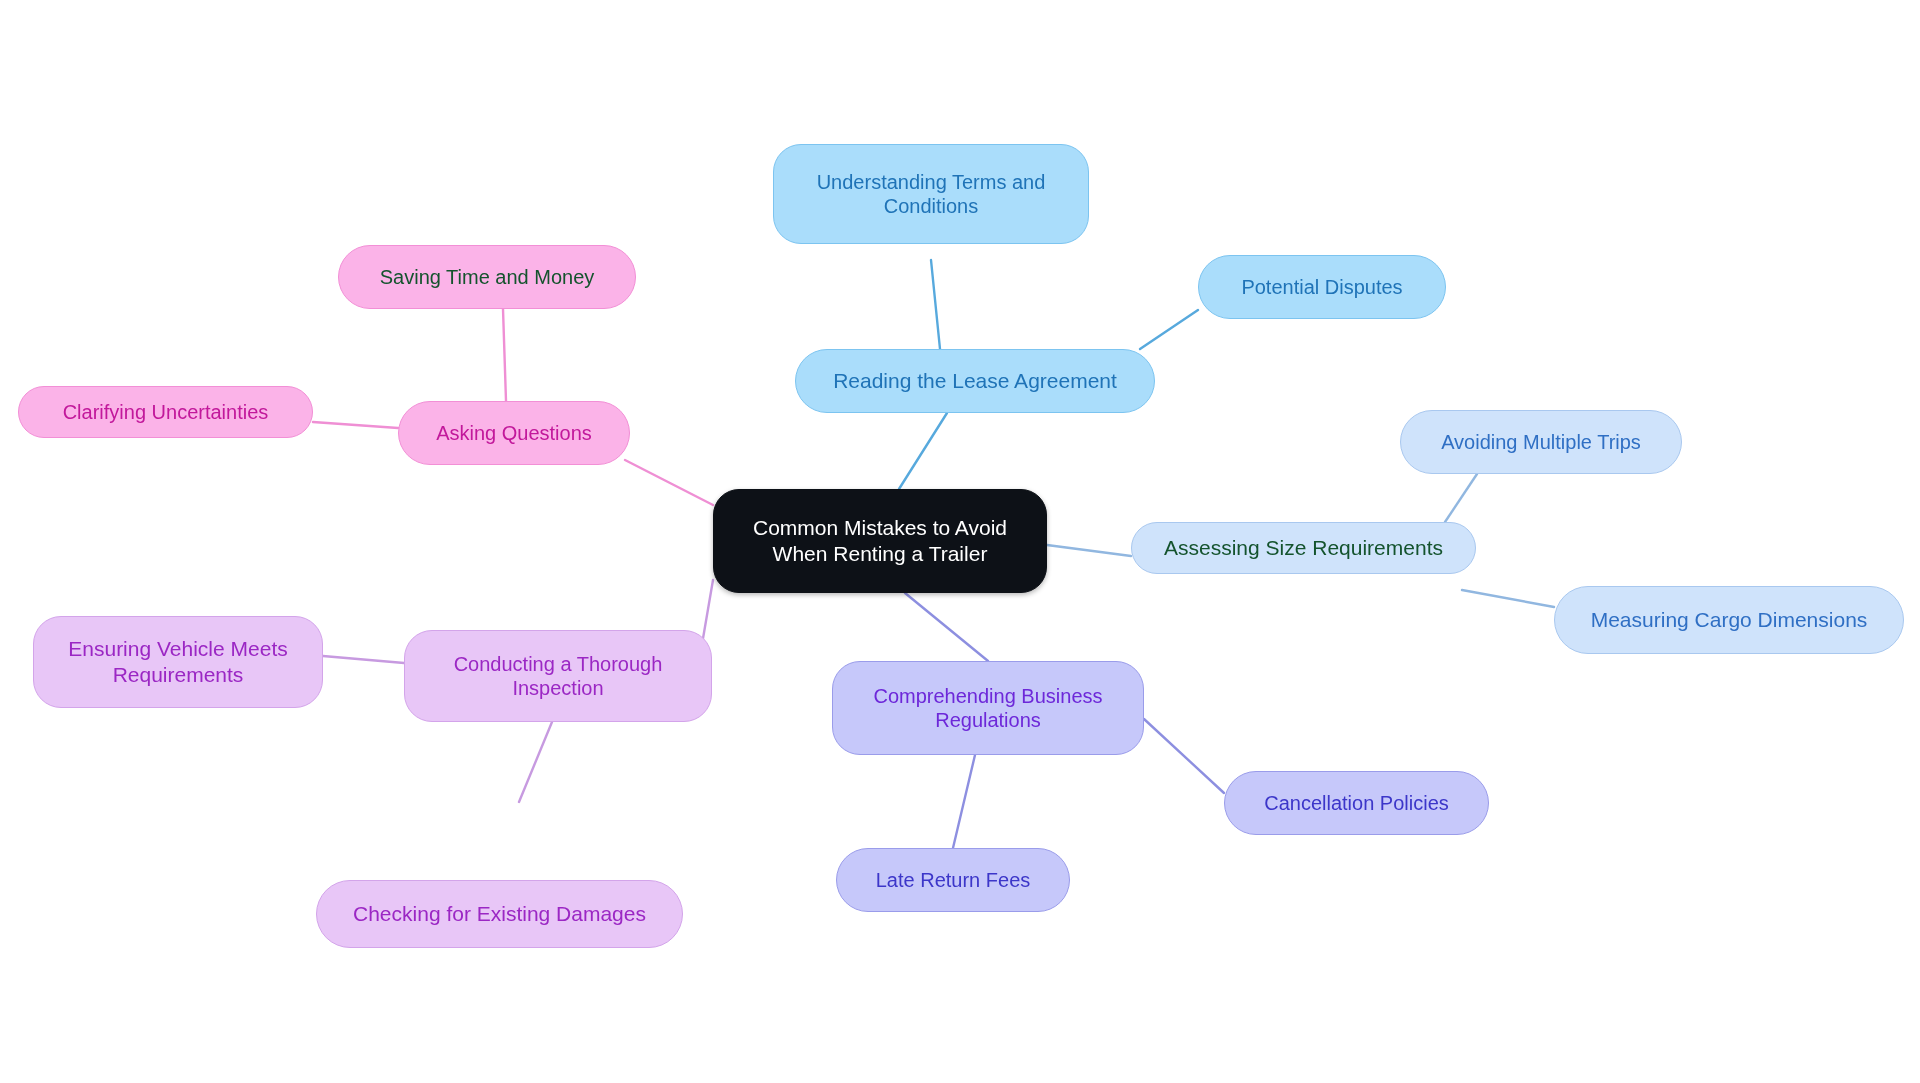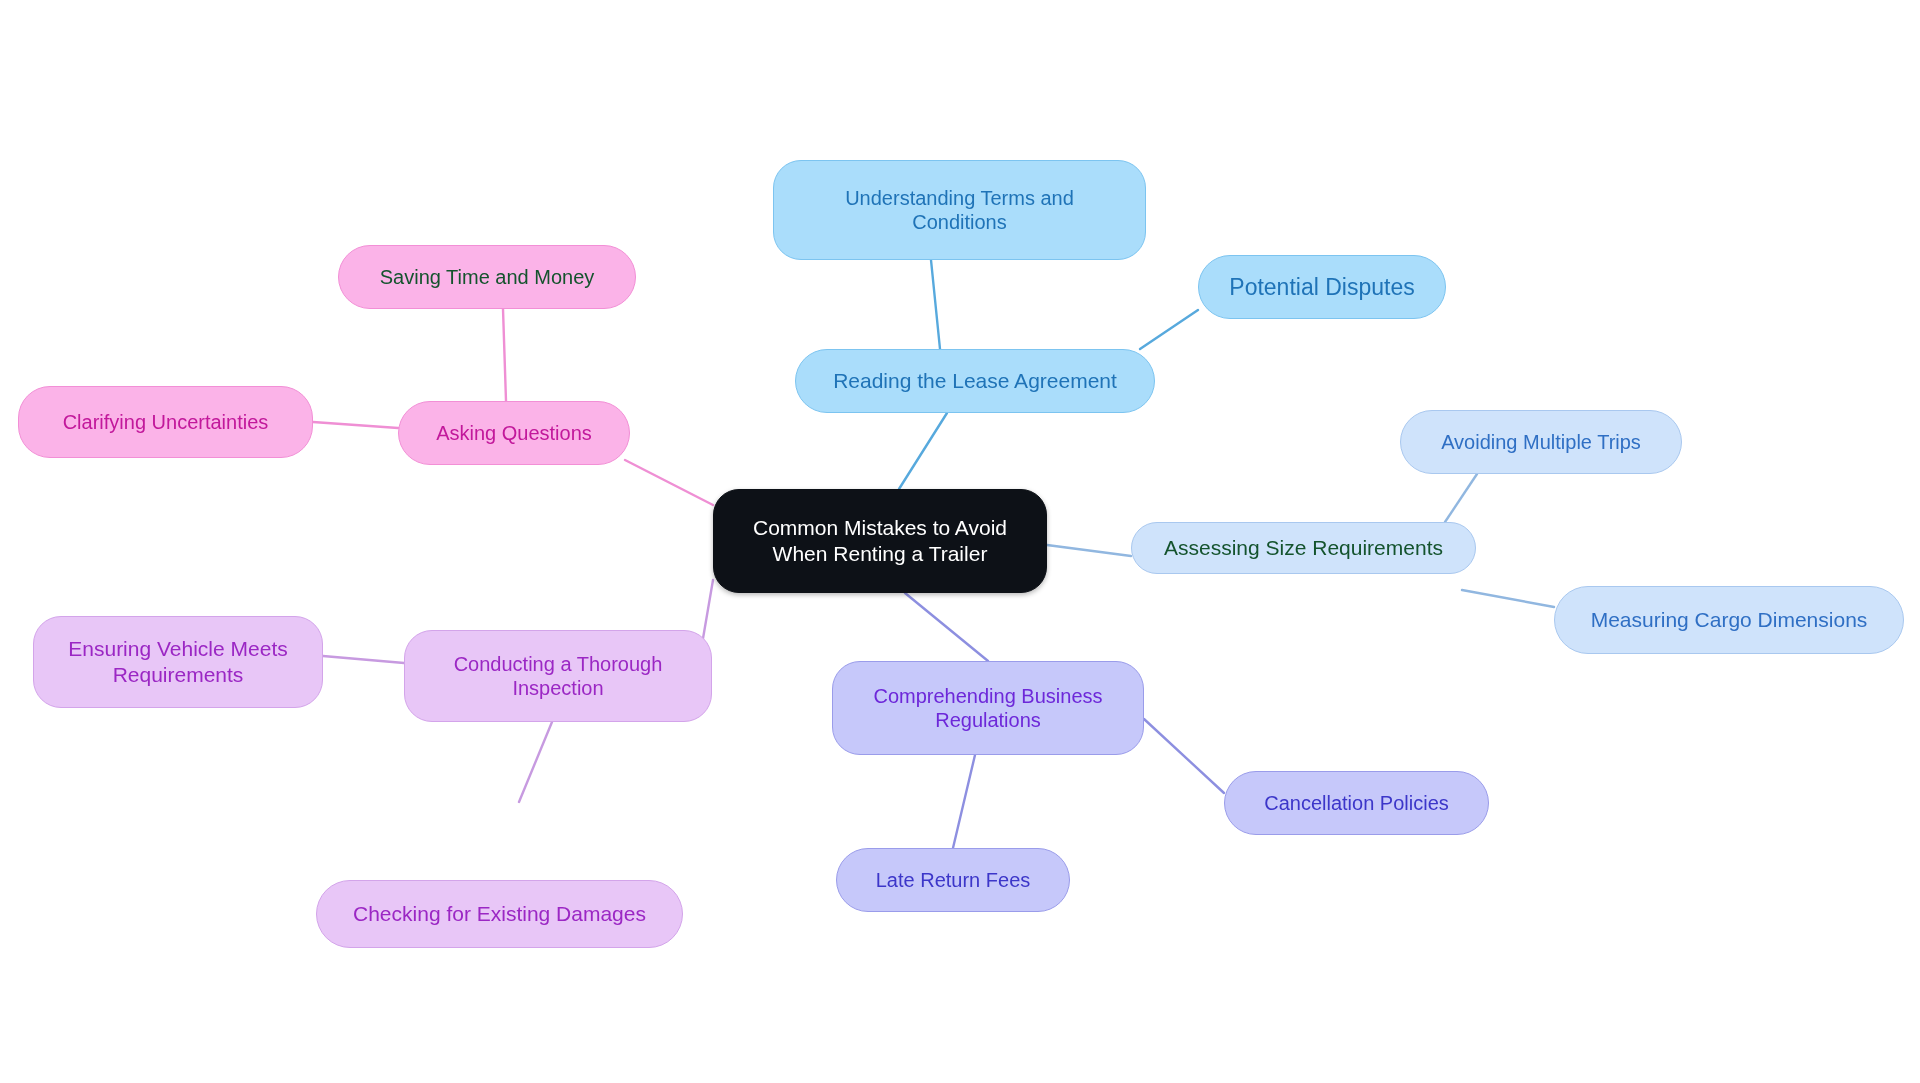--- a/index.html
+++ b/index.html
@@ -75,25 +75,25 @@
       <line x1="398" y1="428" x2="313" y2="422" stroke="#ef8fd4" stroke-width="2.4" stroke-linecap="round"></line>
     </svg>
   <div id="node-layer">
       <div class="node root" style="left: 713px; top: 489px; width: 334px; height: 104px; border-radius: 26px; background: rgb(13, 17, 23); border-color: rgb(13, 17, 23); color: rgb(255, 255, 255); font-size: 21px; justify-content: flex-end;">
         <span class="node-label">Common Mistakes to Avoid
 When Renting a Trailer</span>
       </div>
       <div class="node" style="left: 795px; top: 349px; width: 360px; height: 64px; border-radius: 32px; background: rgb(170, 221, 251); border-color: rgb(124, 196, 240); color: rgb(31, 115, 183); font-size: 21px;">
         <span class="node-label">Reading the Lease Agreement</span>
       </div>
-      <div class="node" style="left: 773px; top: 160px; width: 373px; height: 100px; border-radius: 28px; background: rgb(170, 221, 251); border-color: rgb(124, 196, 240); color: rgb(31, 115, 183); font-size: 20px;">
+      <div class="node" style="left: 773px; top: 144px; width: 316px; height: 100px; border-radius: 28px; background: rgb(170, 221, 251); border-color: rgb(124, 196, 240); color: rgb(31, 115, 183); font-size: 20px;">
         <span class="node-label">Understanding Terms and
 Conditions</span>
       </div>
-      <div class="node" style="left: 1198px; top: 255px; width: 248px; height: 64px; border-radius: 32px; background: rgb(170, 221, 251); border-color: rgb(124, 196, 240); color: rgb(31, 115, 183); font-size: 23px;">
+      <div class="node" style="left: 1198px; top: 255px; width: 248px; height: 64px; border-radius: 32px; background: rgb(170, 221, 251); border-color: rgb(124, 196, 240); color: rgb(31, 115, 183); font-size: 20px;">
         <span class="node-label">Potential Disputes</span>
       </div>
       <div class="node" style="left: 1131px; top: 522px; width: 345px; height: 52px; border-radius: 34px; background: rgb(207, 227, 251); border-color: rgb(169, 200, 239); color: #14532d; font-size: 21px;">
         <span class="node-label">Assessing Size Requirements</span>
       </div>
       <div class="node" style="left: 1400px; top: 410px; width: 282px; height: 64px; border-radius: 32px; background: rgb(207, 227, 251); border-color: rgb(169, 200, 239); color: rgb(47, 111, 196); font-size: 20px;">
         <span class="node-label">Avoiding Multiple Trips</span>
       </div>
       <div class="node" style="left: 1554px; top: 586px; width: 350px; height: 68px; border-radius: 34px; background: rgb(207, 227, 251); border-color: rgb(169, 200, 239); color: rgb(47, 111, 196); font-size: 21px;">
         <span class="node-label">Measuring Cargo Dimensions</span>
@@ -118,17 +118,17 @@
       </div>
       <div class="node" style="left: 316px; top: 840px; width: 367px; height: 68px; border-radius: 34px; background: rgb(232, 198, 247); border-color: rgb(211, 164, 234); color: rgb(155, 39, 196); font-size: 21px; margin-top: 40px;">
         <span class="node-label">Checking for Existing Damages</span>
       </div>
       <div class="node" style="left: 398px; top: 401px; width: 232px; height: 64px; border-radius: 32px; background: rgb(251, 179, 232); border-color: rgb(242, 143, 214); color: rgb(194, 24, 155); font-size: 20px;">
         <span class="node-label">Asking Questions</span>
       </div>
       <div class="node" style="left: 338px; top: 245px; width: 298px; height: 64px; border-radius: 32px; background: rgb(251, 179, 232); border-color: rgb(242, 143, 214); color: #14532d; font-size: 20px;">
         <span class="node-label">Saving Time and Money</span>
       </div>
-      <div class="node" style="left: 18px; top: 386px; width: 295px; height: 72px; border-radius: 32px; background: rgb(251, 179, 232); border-color: rgb(242, 143, 214); color: rgb(194, 24, 155); font-size: 20px;">
+      <div class="node" style="left: 18px; top: 386px; width: 295px; height: 52px; border-radius: 32px; background: rgb(251, 179, 232); border-color: rgb(242, 143, 214); color: rgb(194, 24, 155); font-size: 20px;">
         <span class="node-label">Clarifying Uncertainties</span>
       </div>
     </div>
 </div>
 
 </body></html>

